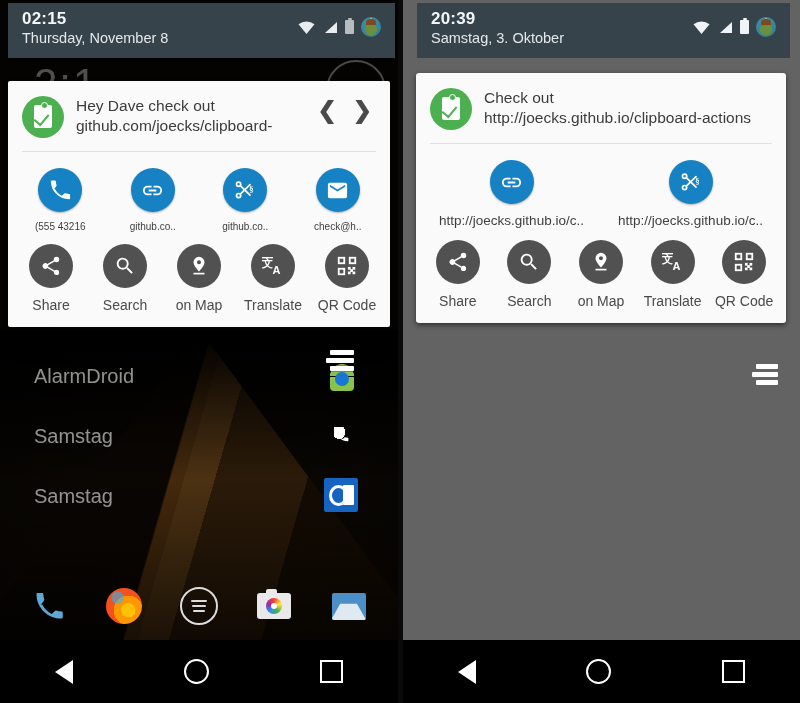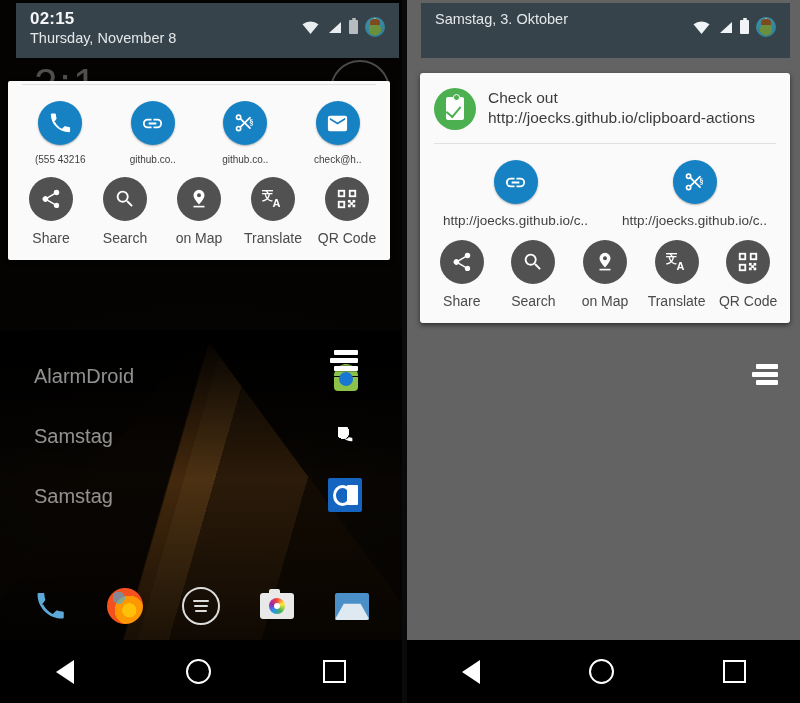--- a/index.html
+++ b/index.html
@@ -1,21 +1,21 @@
 <!DOCTYPE html>
 <html><head>
 <meta charset="utf-8">
 <style>
   html,body{margin:0;padding:0;background:#000;}
   body{width:800px;height:703px;overflow:hidden;font-family:"Liberation Sans",sans-serif;}
 
   .screens{position:relative;width:800px;height:703px;background:#0c0c0c;display:flex;}
 
   .phone{position:relative;height:703px;overflow:hidden;}
-  .phone-left{width:398px;background:#8b5cf6;padding-left:8px;}
+  .phone-left{width:398px;background:#8b5cf6;}
   .divider{width:5px;height:703px;background:#0a0a0a;flex:0 0 5px;}
   .phone-right{width:397px;background:#000;}
 
   
   .statusbar{position:relative;height:57px;background:#36434b;padding:6px 12px 0 14px;box-sizing:border-box;}
   .phone-left .statusbar{margin:3px 3px 0 8px;height:55px;}
   .phone-right .statusbar{margin:3px 10px 0 14px;height:55px;}
   .sb-time{color:#f3f5f6;font-size:17px;font-weight:bold;line-height:19px;letter-spacing:.2px;}
   .sb-date{color:#e4e8ea;font-size:14.5px;line-height:19px;margin-top:1px;}
   .sb-icons{position:absolute;right:14px;top:14px;display:flex;align-items:center;gap:7px;}
@@ -159,20 +159,32 @@
         </svg>
         <svg class="ic-signal" viewBox="0 0 16 13">
           <path d="M15 1 L15 12 L3 12 Z" fill="#e9edef"></path>
         </svg>
         <div class="ic-batt" style="background:#b6bcc0"></div>
         <div class="avatar"></div>
       </div>
     </div>
 
     <div class="card">
+      <div class="card-head">
+        <div class="clip-icon">
+          <div class="board"></div>
+            <div class="clip"></div>
+            <div class="check"></div>
+        </div>
+        <div class="card-text">Hey Dave check out github.com/joecks/clipboard-</div>
+        <div class="nav-arrows">
+          <span class="nav-arrow">❮</span>
+          <span class="nav-arrow">❯</span>
+        </div>
+      </div>
       <div class="card-sep"></div>
 
       <div class="chip-row">
         <div class="chip">
           <div class="chip-circle">
             <svg width="22" height="22" viewBox="0 0 24 24">
                 <path fill="#fff" d="M6.6 10.8c1.7 3.3 4.3 5.9 7.6 7.6l2.5-2.5c.3-.3.8-.4 1.2-.3 1.3.4 2.7.7 4.1.7.6 0 1 .4 1 1V21c0 .6-.4 1-1 1C10.8 22 2 13.2 2 2.5 2 1.9 2.4 1.5 3 1.5h3.5c.6 0 1 .4 1 1 0 1.4.2 2.8.7 4.1.1.4 0 .9-.3 1.2l-2.3 3z"></path>
               </svg>
           </div>
           <div class="chip-label">(555 43216</div>
@@ -336,20 +348,21 @@
     </div>
   </div>
 
   <div class="divider"></div>
 
   <div class="phone phone-right">
 
     <div class="gray-bg"></div>
 
     <div class="statusbar">
+      <div class="sb-time">20:39</div>
       <div class="sb-date">Samstag, 3. Oktober</div>
       <div class="sb-icons">
         <svg class="ic-wifi" viewBox="0 0 17 13">
           <path d="M8.5 13 L0.5 3.2 A13 13 0 0 1 16.5 3.2 Z" fill="#f1f4f6"></path>
         </svg>
         <svg class="ic-signal" viewBox="0 0 16 13">
           <path d="M15 1 L15 12 L3 12 Z" fill="#f1f4f6"></path>
         </svg>
         <div class="ic-batt" style="background:#f1f4f6"></div>
         <div class="avatar"></div>

